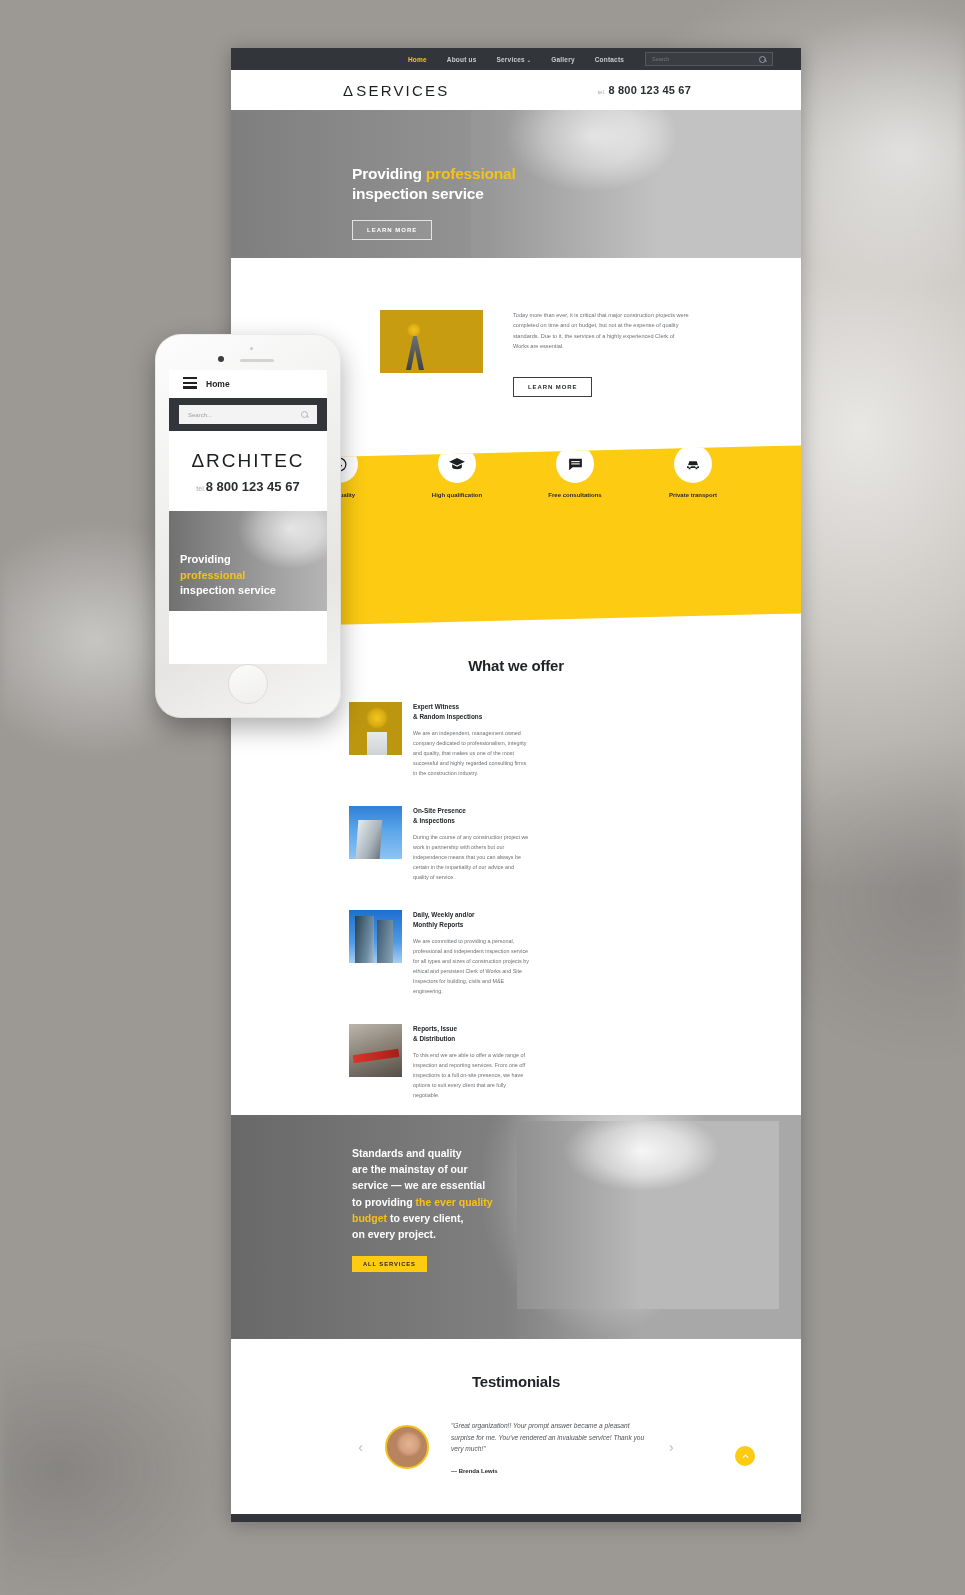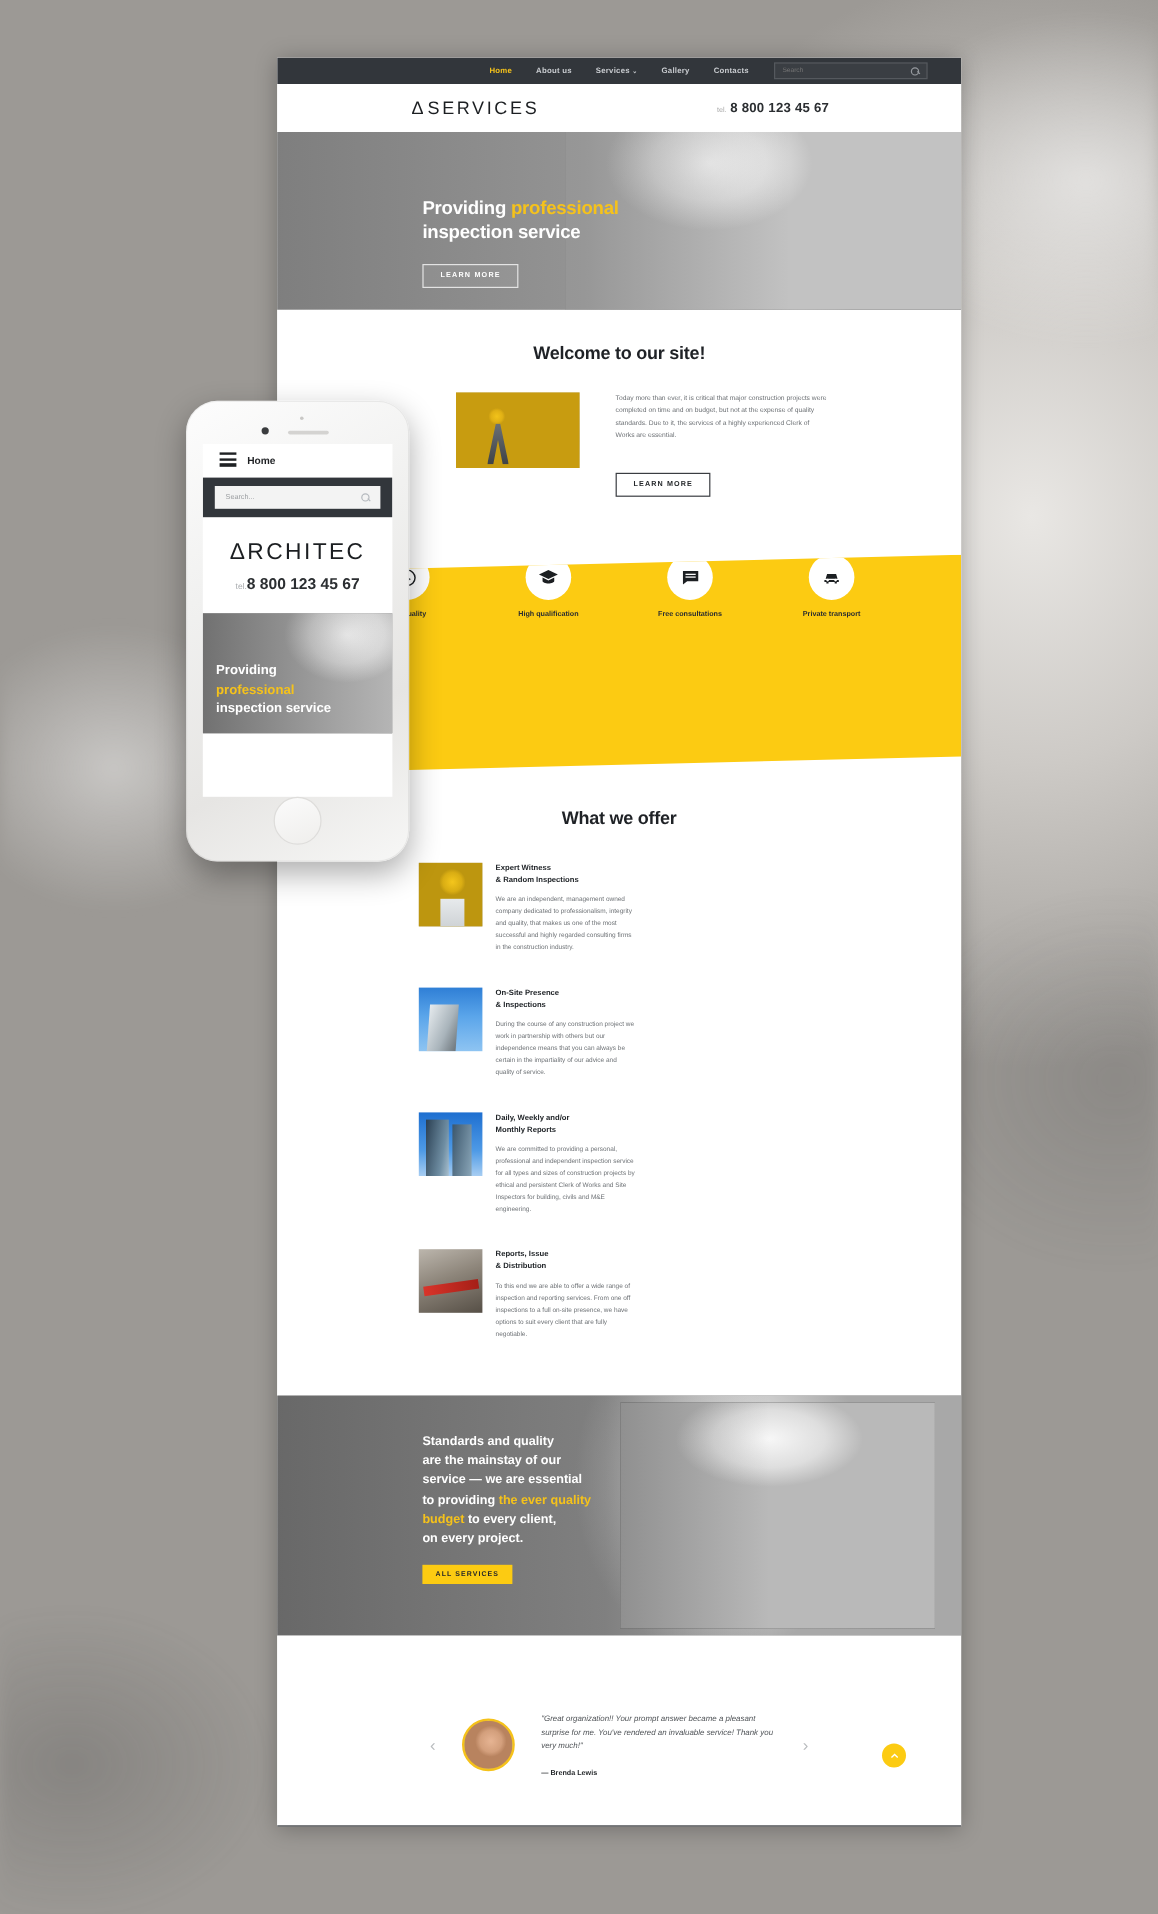--- a/index.html
+++ b/index.html
@@ -146,21 +146,21 @@
   .adv .h2{ padding-top:44px; }
   .adv-row{ display:flex; justify-content:center; gap:46px; margin-top:26px; }
   .adv-item{ width:72px; text-align:center; }
   .circle{
     width:38px;height:38px;border-radius:50%;background:#fff;
     margin:0 auto; display:flex;align-items:center;justify-content:center;
   }
   .adv-label{ margin-top:9px; font-size:6px; font-weight:bold; color:#2a2d30; white-space:nowrap;}
 
   
-  .offer{ padding:30px 0 46px; }
+  .offer{ padding:30px 0 15px; }
   .offer-grid{ display:flex; flex-wrap:wrap; padding:28px 110px 0 118px; gap:28px 44px; }
   .offer-item{ width:182px; display:flex; gap:11px; }
   .othumb{ width:53px;height:53px;flex:none; }
   .t1{ background:
         radial-gradient(circle 11px at 28px 16px,#f4c61c 0%,#d9ad13 72%,#bd960f 100%),
         linear-gradient(160deg,#e8e8e6 0%,#d2d2cf 50%,#bdbdb9 100%); position:relative;}
   .t1:after{content:"";position:absolute;left:18px;top:30px;width:20px;height:23px;background:linear-gradient(180deg,#e7eaec,#cfd3d6);}
   .t2{ background:
         linear-gradient(180deg,#2f7fd6 0%,#5aa5ea 45%,#8ec4f2 100%); position:relative;overflow:hidden;}
   .t2:after{content:"";position:absolute;left:8px;top:14px;width:24px;height:39px;background:linear-gradient(110deg,#e6ebee,#a9b4bb 60%,#6d767c);transform:skewX(-4deg);}
@@ -168,21 +168,21 @@
   .t3:after{content:"";position:absolute;left:6px;top:6px;width:19px;height:47px;background:linear-gradient(100deg,#2a3f52,#6f8ea3 70%,#a9c0cf);}
   .t3:before{content:"";position:absolute;left:28px;top:10px;width:16px;height:43px;background:linear-gradient(100deg,#3b566c,#8aa6b8);}
   .t4{ background:linear-gradient(160deg,#bcb6ad 0%,#8d857a 45%,#564f46 100%);position:relative;overflow:hidden;}
   .t4:after{content:"";position:absolute;left:4px;top:28px;width:46px;height:8px;background:linear-gradient(90deg,#d9342a,#a51f17);transform:rotate(-8deg);}
   .otext{ flex:1; }
   .otitle{ font-size:6.4px; font-weight:bold; color:#22262a; line-height:1.55; }
   .obody{ margin-top:6px; font-size:5.4px; line-height:1.85; color:#6d7175; }
 
   
   .standards{
-    height:200px; position:relative; overflow:hidden;
+    height:224px; position:relative; overflow:hidden;
     background:
       radial-gradient(ellipse 120px 150px at 368px 70px,#f0f0f0 0%,#d2d2d2 50%,#a8a8a8 100%),
       linear-gradient(150deg,#8d8d8d 0%,#5e5e5e 35%,#787878 60%,#4a4a4a 100%);
     text-decoration: underline;
   }
   .standards:before{
     content:""; position:absolute; right:22px; top:6px; width:262px; height:188px;
     background:
       radial-gradient(ellipse 78px 40px at 124px 30px,#f7f7f7 0%,#dedede 60%,#b9b9b9 100%),
       radial-gradient(ellipse 52px 62px at 126px 92px,#ebebeb 0%,#c5c5c5 60%,#9a9a9a 100%),
@@ -312,21 +312,20 @@
     <div class="hero-inner">
       <div class="hero-title">
         <span>Providing </span><span class="hl">professional</span><br>
         <span>inspection service</span>
       </div>
       <div class="btn-outline">LEARN MORE</div>
     </div>
   </div>
 
   <div class="section welcome">
-    <div class="h2">Welcome to our site!</div>
     <div class="welcome-row">
       <div class="wimg"></div>
       <div class="wtext">
         <p>Today more than ever, it is critical that major construction projects were completed on time and on budget, but not at the expense of quality standards. Due to it, the services of a highly experienced Clerk of Works are essential.</p>
         <div class="btn-dark-outline">LEARN MORE</div>
       </div>
     </div>
   </div>
 
   <div class="adv">
@@ -419,20 +418,21 @@
         <span>service — we are essential</span><br>
         <span>to providing </span><span class="hl">the ever quality</span><br>
         <span class="hl">budget</span><span> to every client,</span><br>
         <span>on every project.</span>
       </div>
       <div class="btn-yellow">ALL SERVICES</div>
     </div>
   </div>
 
   <div class="section testi">
+    <div class="h2">Testimonials</div>
     <div class="testi-row">
       <div class="arrow">‹</div>
       <div class="avatar"></div>
       <div class="quote">
         <p>"Great organization!! Your prompt answer became a pleasant surprise for me. You've rendered an invaluable service! Thank you very much!"</p>
         <div class="author">— Brenda Lewis</div>
       </div>
       <div class="arrow">›</div>
     </div>
     <div class="totop">

